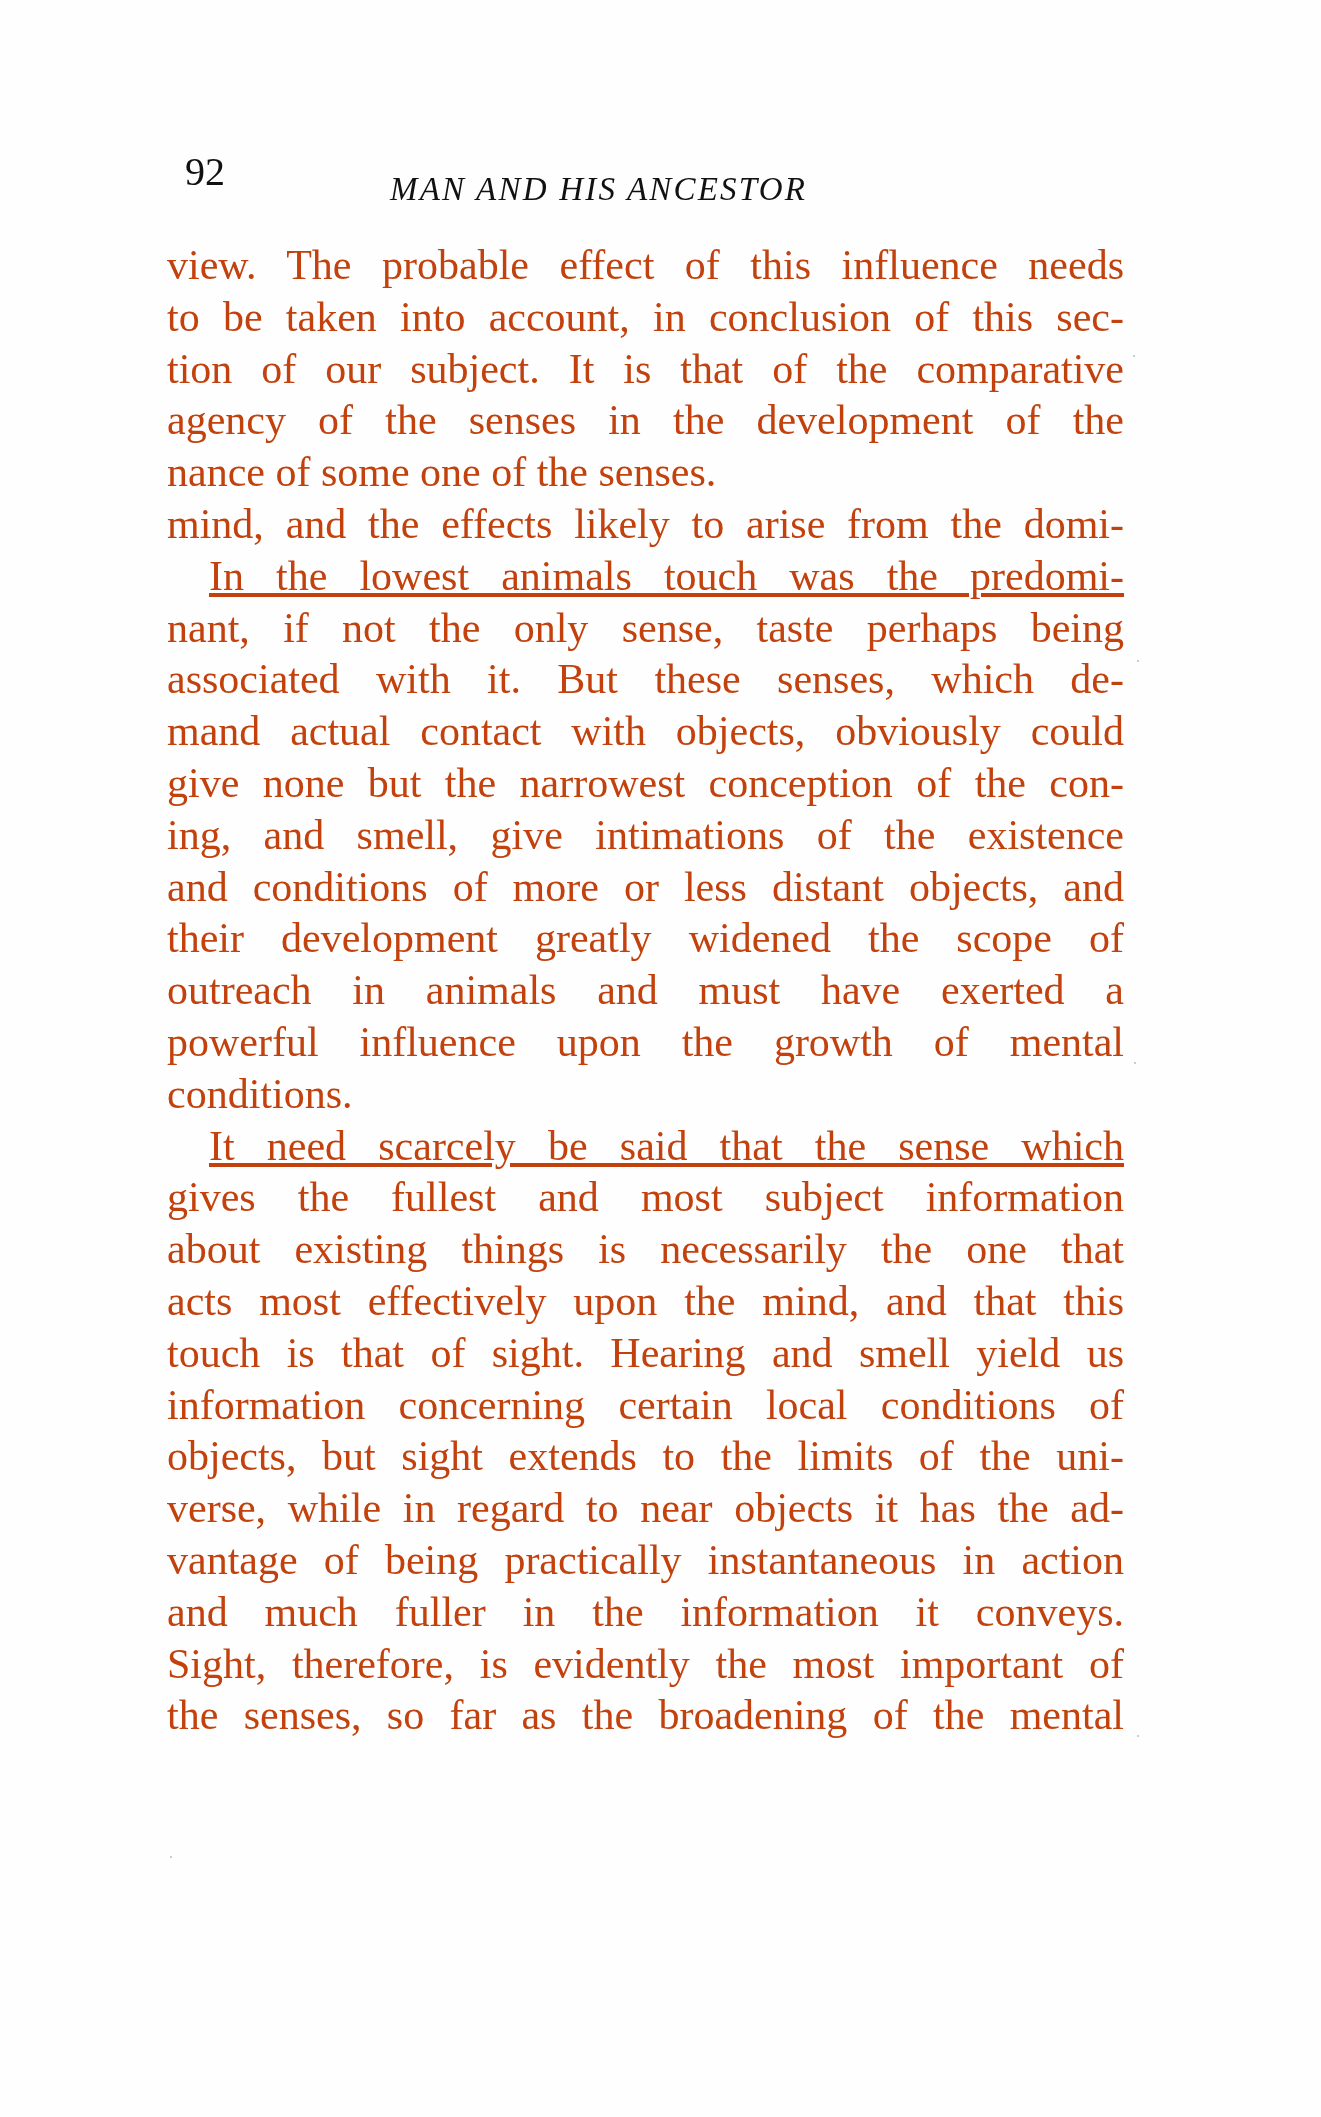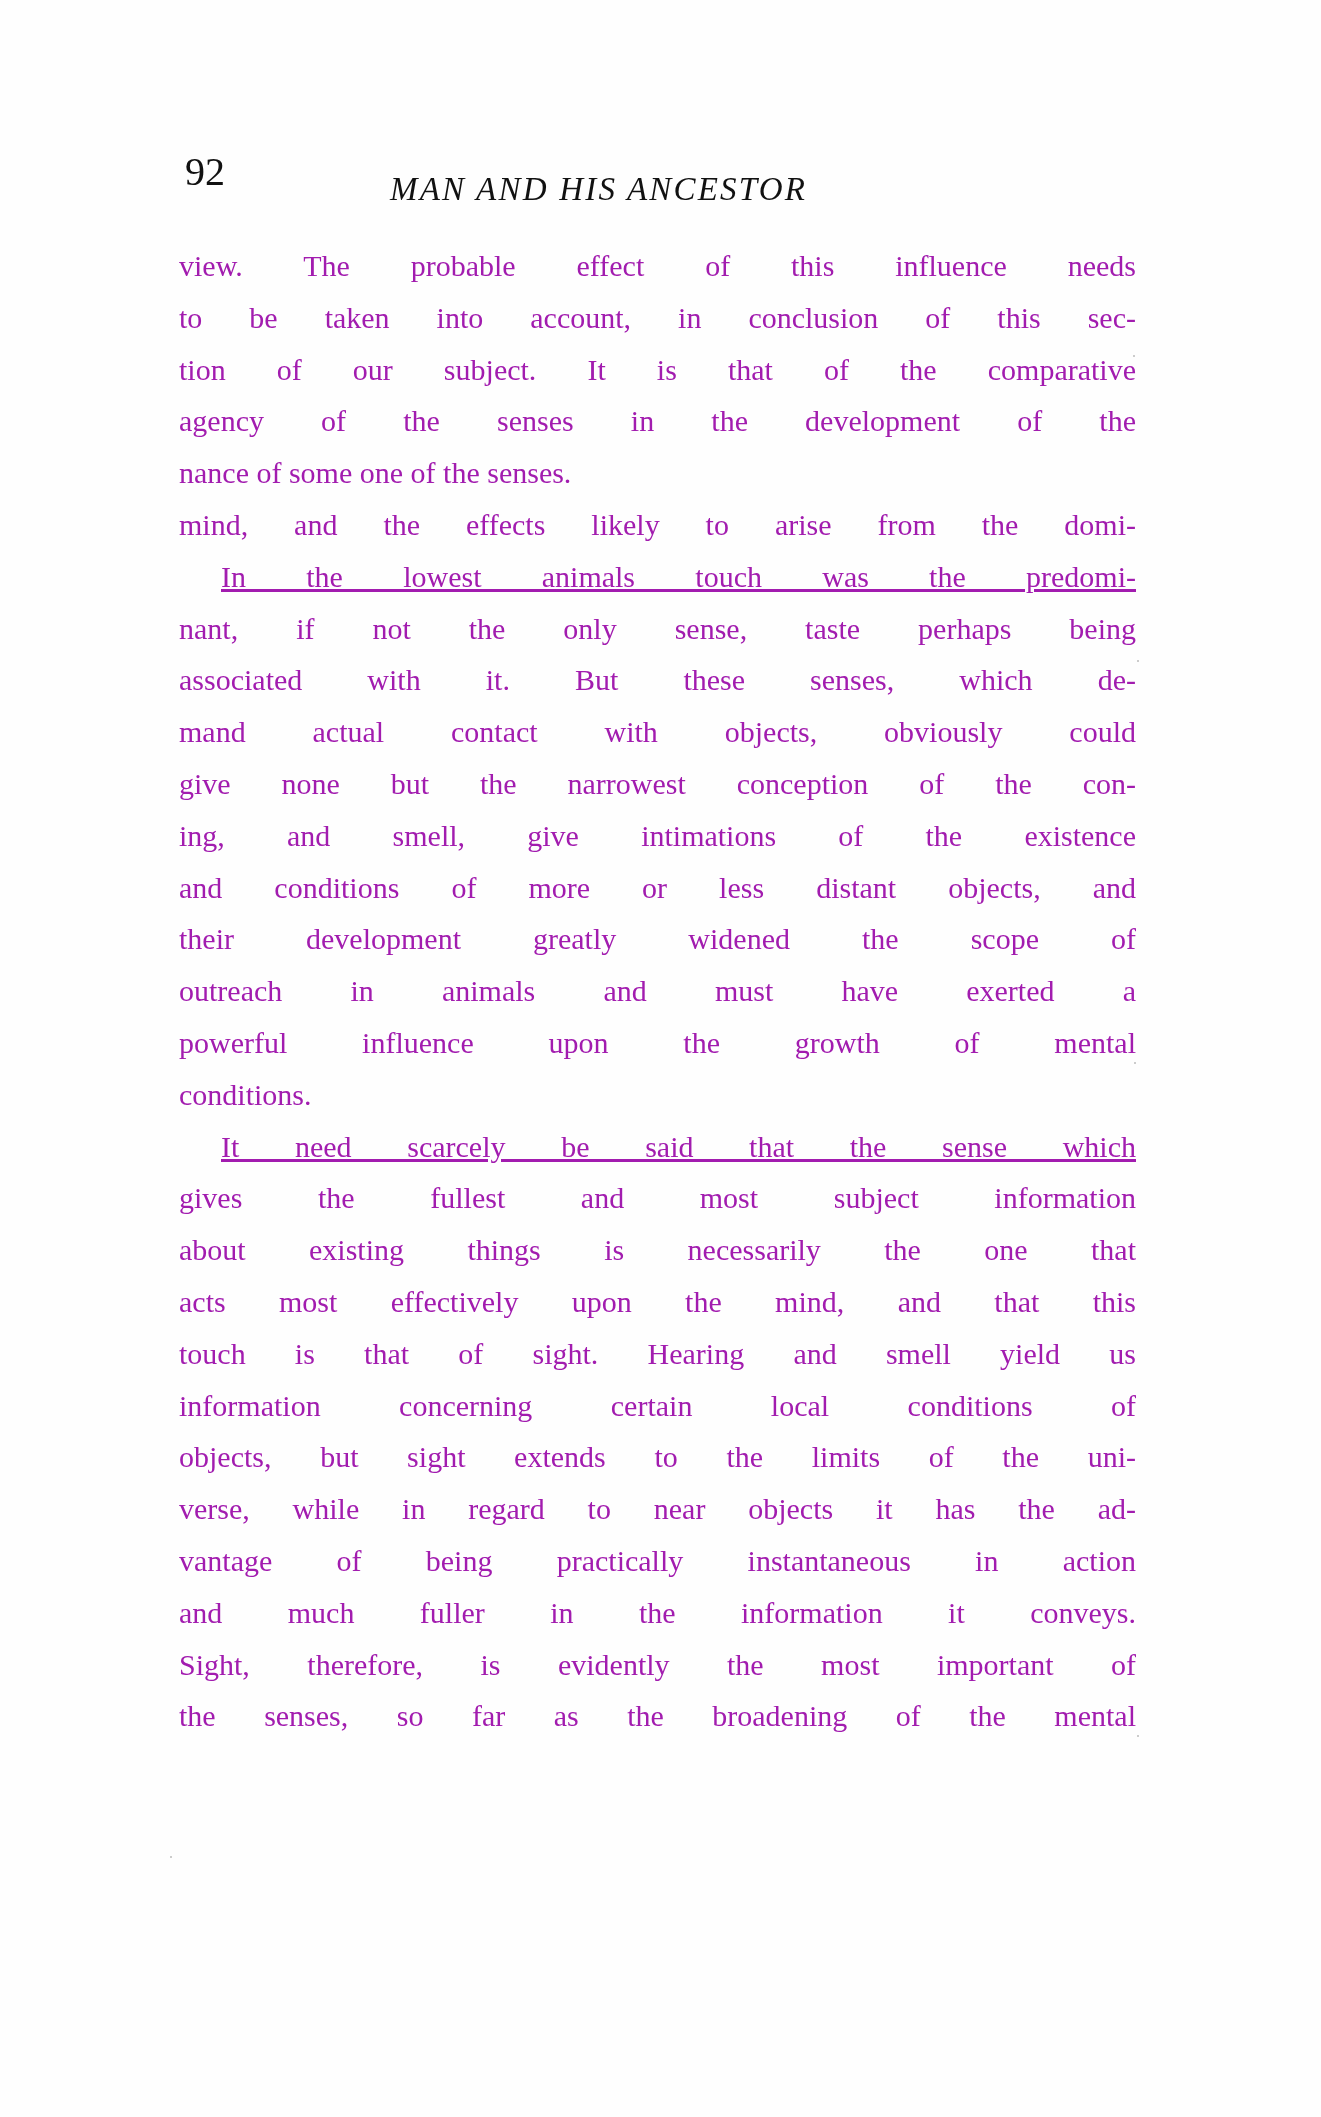--- a/index.html
+++ b/index.html
@@ -13,21 +13,21 @@
   }
   .running-title {
     position: absolute; left: 225px; top: 2px; width: 470px;
     font-family: "Liberation Serif", "DejaVu Serif", serif;
     font-style: italic; font-size: 33px; line-height: 44px;
     letter-spacing: 2.2px; color: #111; white-space: nowrap; margin-top: 15px;
   }
   .body-text {
     position: absolute; left: 167px; top: 240px; width: 957px;
     font-family: "Liberation Serif", "DejaVu Serif", serif;
-    font-size: 30px; color: #a21caf; margin-left: 12px;
+    font-size: 42px; color: #c2410c;
   }
   .line {
     display: block; height: 51.8px; line-height: 51.8px;
     text-align: justify; text-align-last: justify; white-space: nowrap;
   }
   .line.indent { padding-left: 42px; text-decoration: underline; }
   .line.last { text-align-last: left; }
   .speck { position: absolute; width: 2px; height: 2px; background: #bbb; border-radius: 1px; }
 </style>
 </head>

